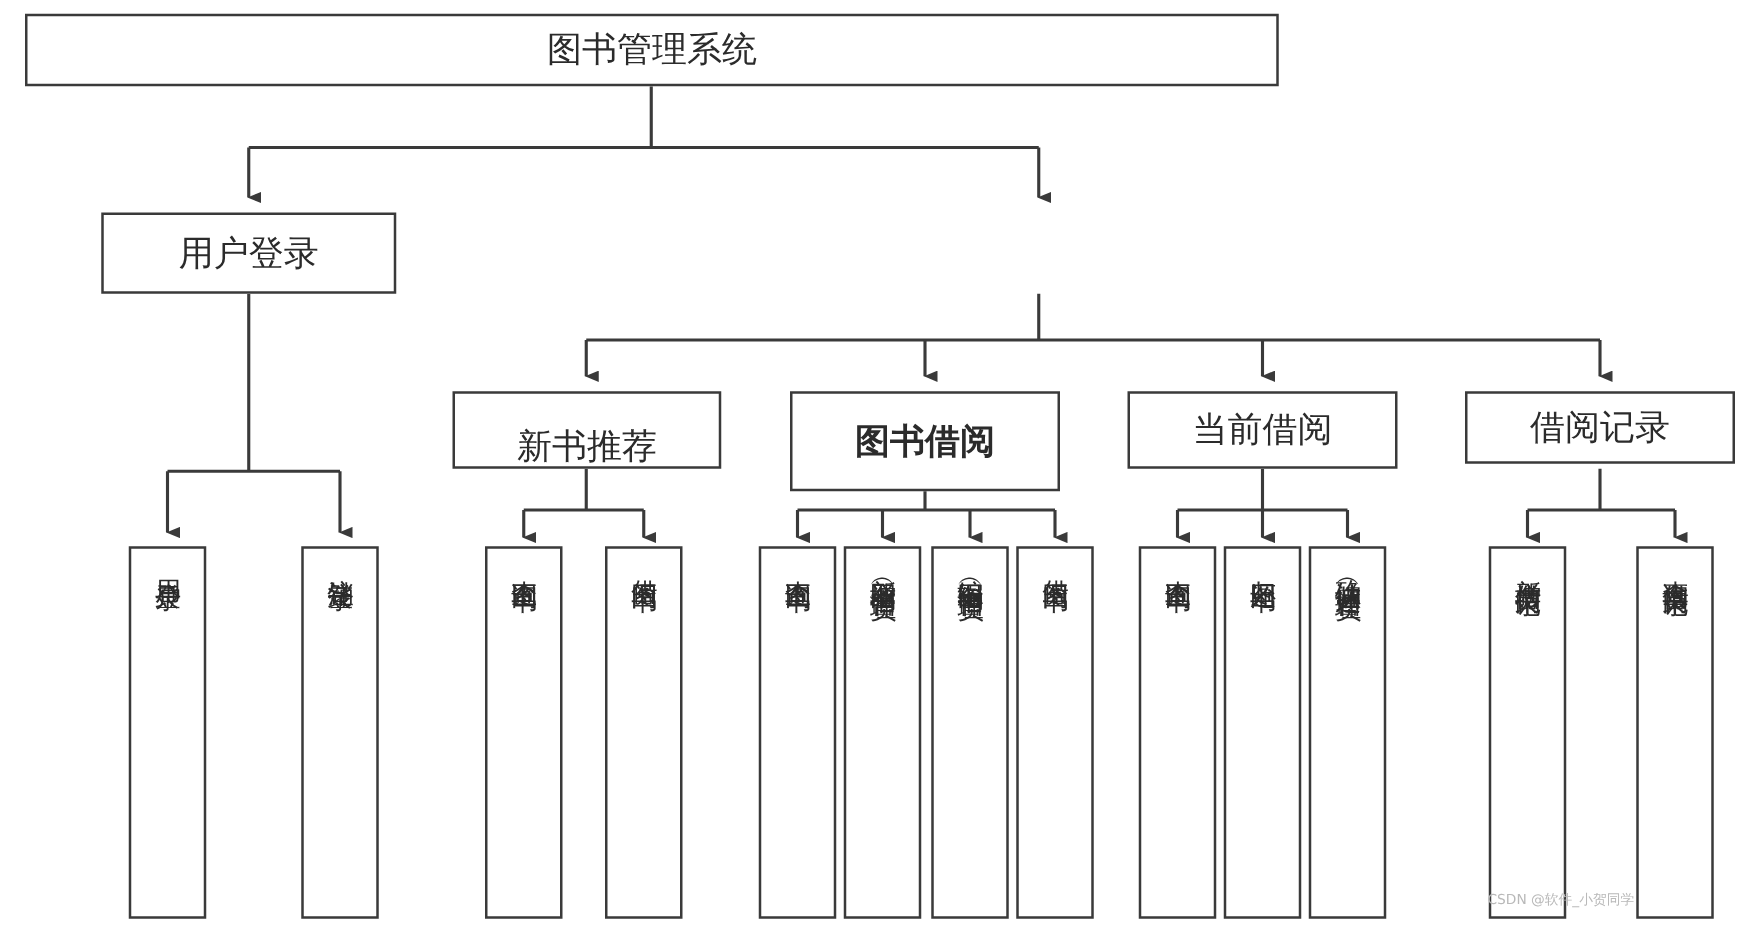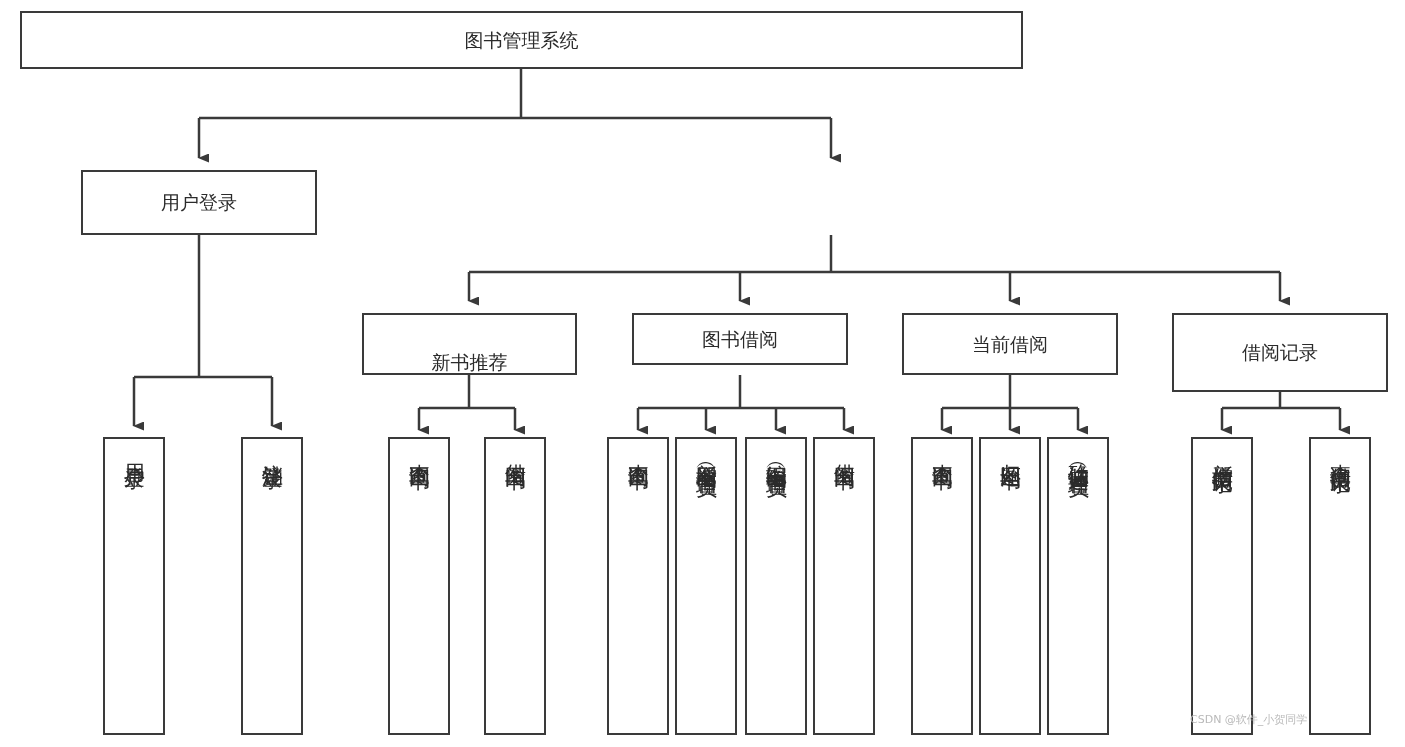--- a/index.html
+++ b/index.html
@@ -34,21 +34,21 @@
     justify-content: center;
     z-index: 2;
   }
   .node-label {
     color: #2b2b2b;
     line-height: 1.18;
     text-align: center;
     white-space: nowrap;
   }
   .node.horizontal .node-label {
-    font-size: 19px;
+    font-size: 28px;
   }
   .node.vertical {
     align-items: flex-start;
     padding-top: 8px;
   }
   .node.vertical .node-label {
     writing-mode: vertical-rl;
     text-orientation: upright;
     font-size: 21px;
     letter-spacing: 2px;
@@ -124,27 +124,27 @@
     <span class="node-label">图书管理系统</span>
   </div>
 
   <div class="node horizontal" style="left:81px; top:170px; width:236px; height:65px;">
     <span class="node-label">用户登录</span>
   </div>
 
   <div class="node horizontal" style="left:362px; top:313px; width:215px; height:62px;align-items:flex-end;">
     <span class="node-label">新书推荐</span>
   </div>
-  <div class="node horizontal" style="left:632px; top:313px; width:216px; height:52px;">
+  <div class="node horizontal" style="left:632px; top:313px; width:216px; height:80px;font-weight:bold;">
     <span class="node-label">图书借阅</span>
   </div>
   <div class="node horizontal" style="left:902px; top:313px; width:216px; height:62px;">
     <span class="node-label">当前借阅</span>
   </div>
-  <div class="node horizontal" style="left:1172px; top:313px; width:216px; height:79px;">
+  <div class="node horizontal" style="left:1172px; top:313px; width:216px; height:58px;">
     <span class="node-label">借阅记录</span>
   </div>
 
   <div class="node vertical" style="left:103px; top:437px; width:62px; height:298px;">
     <span class="node-label">用户登录</span>
   </div>
   <div class="node vertical" style="left:241px; top:437px; width:62px; height:298px;">
     <span class="node-label">注销登录</span>
   </div>
 

